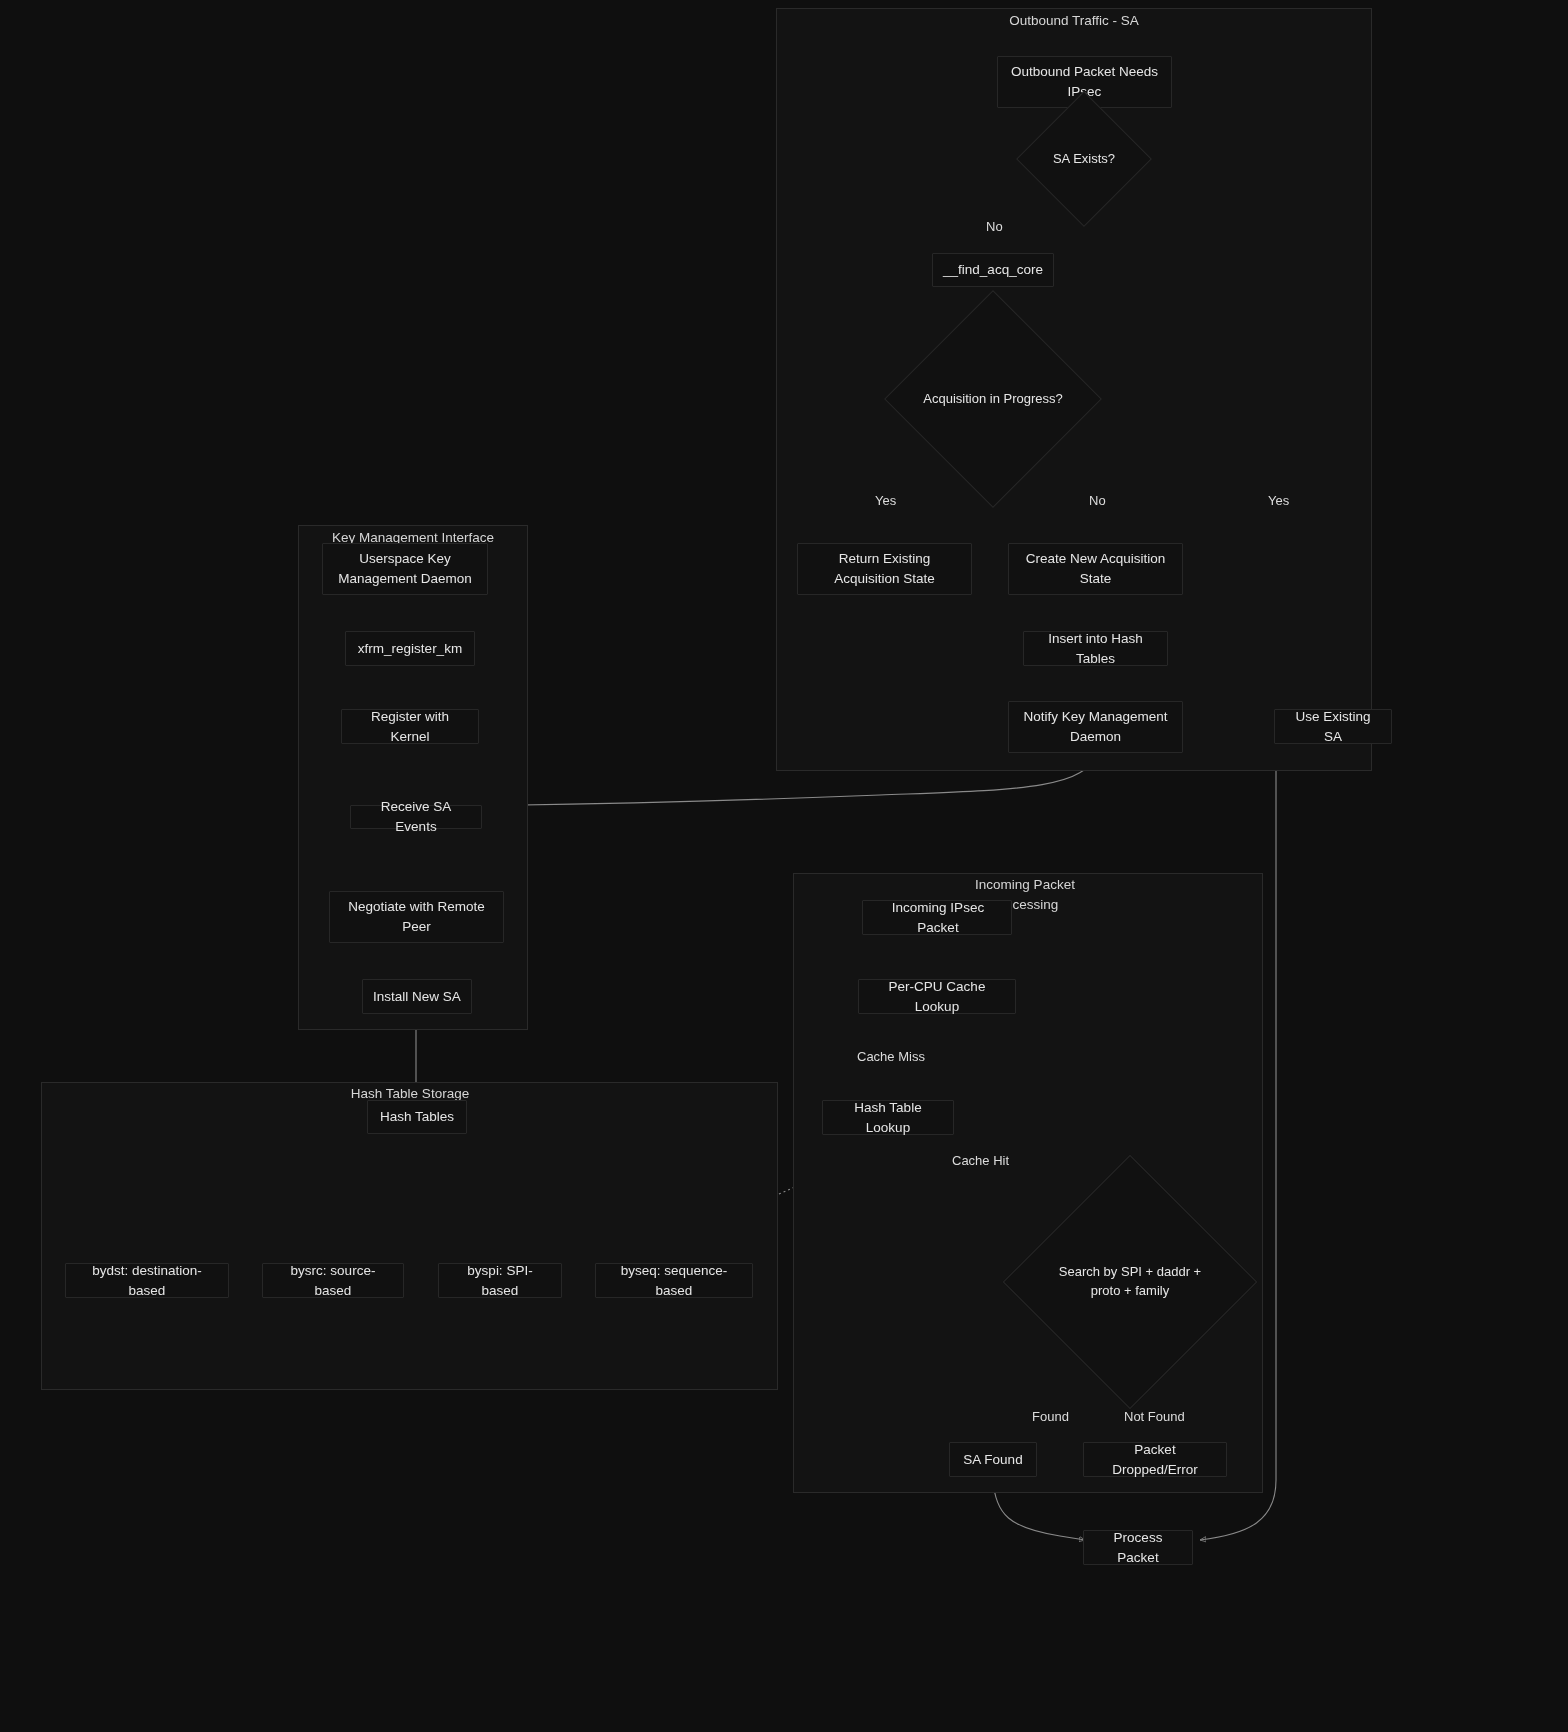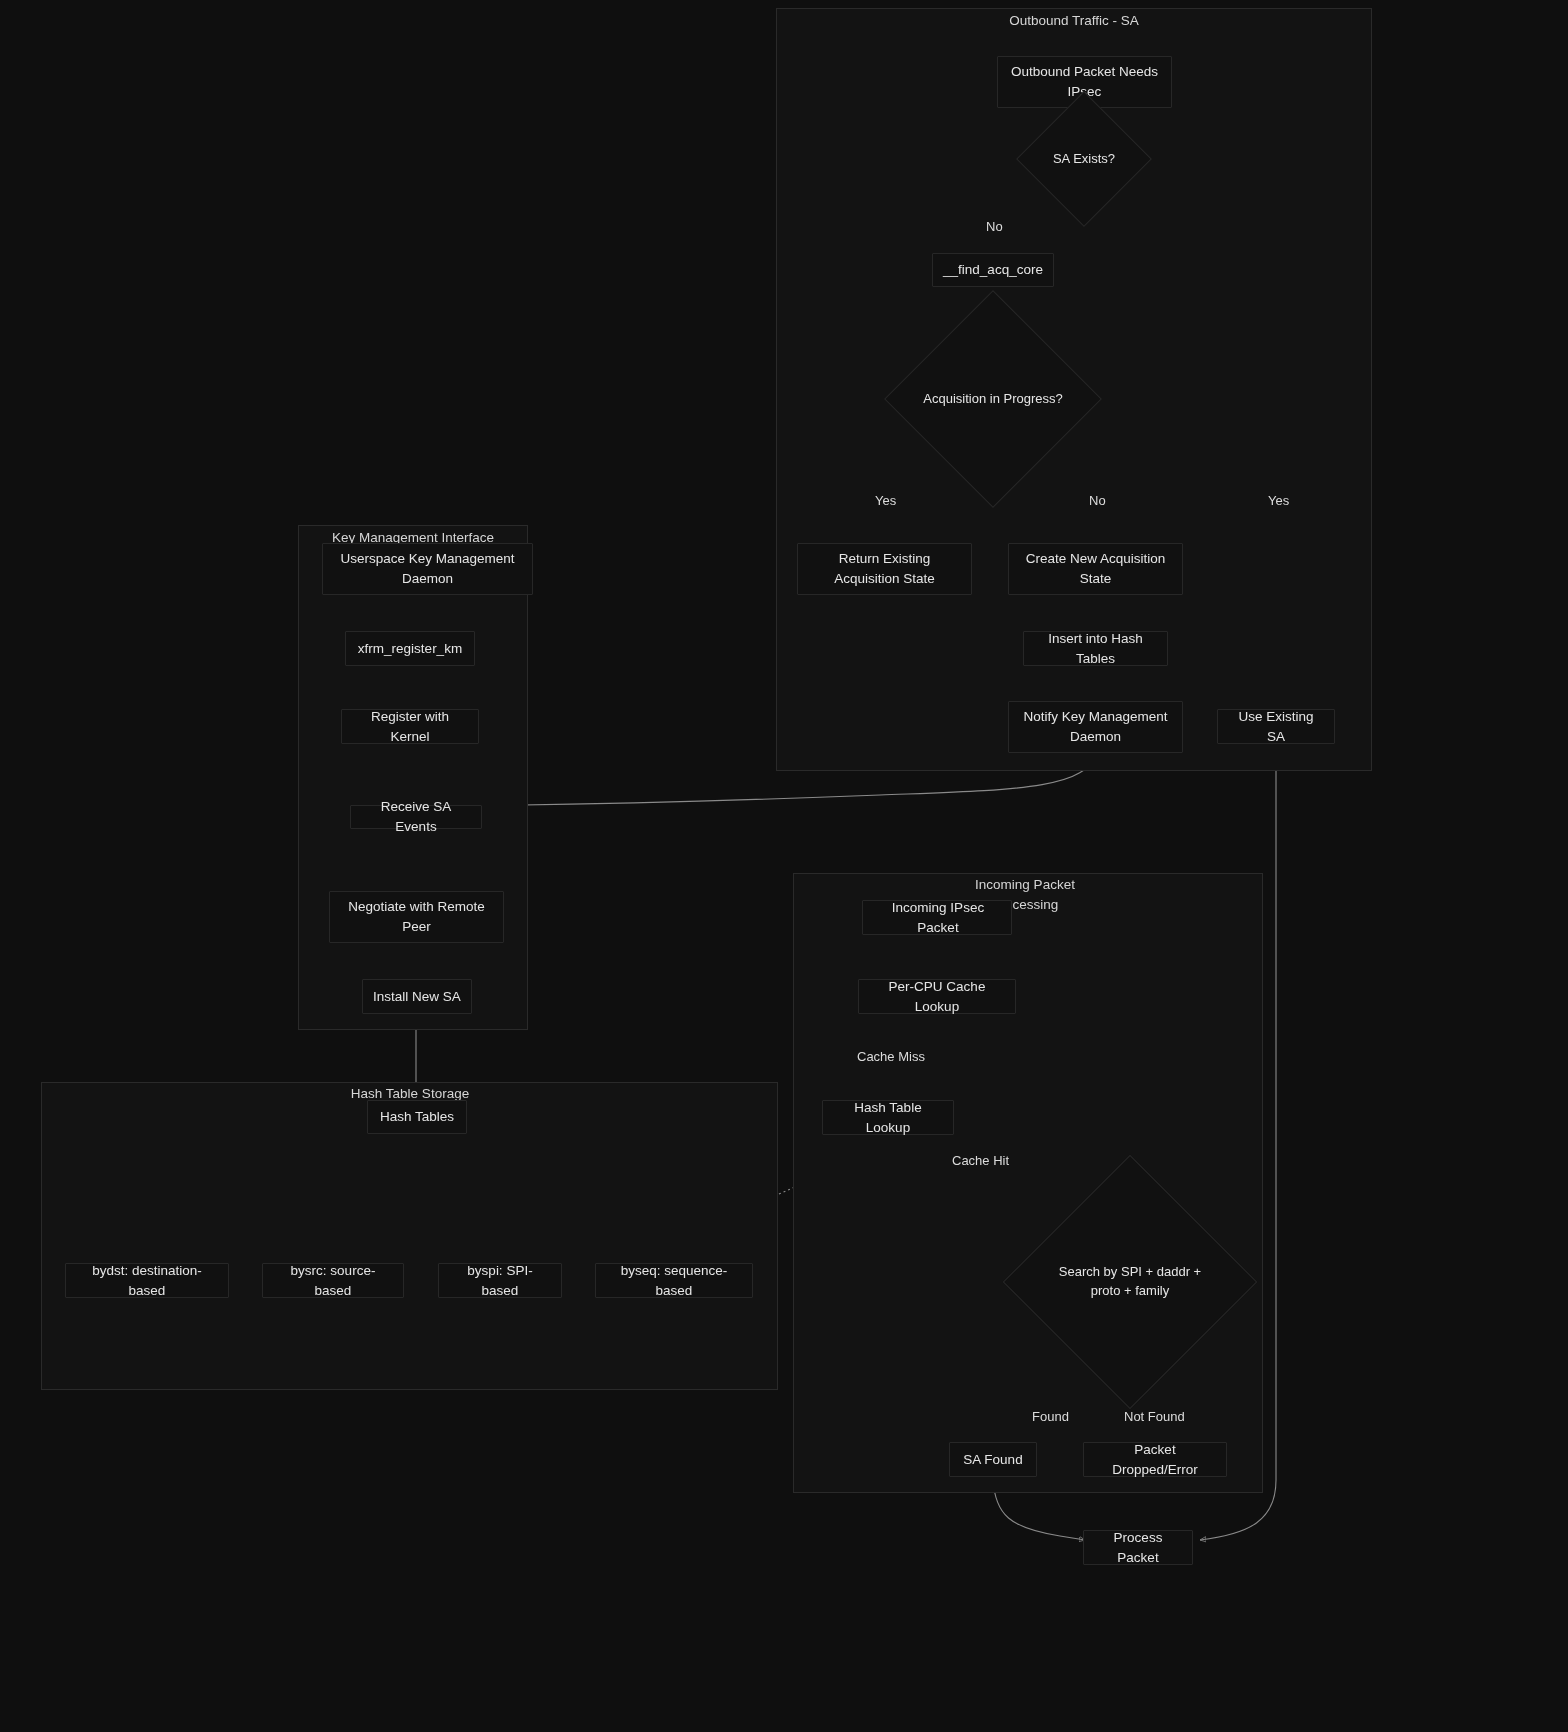--- a/index.html
+++ b/index.html
@@ -187,23 +187,23 @@
   </div>
 
   <div class="node" style="left:797px; top:543px; width:175px; height:52px;">Return Existing Acquisition State</div>
 
   <div class="node" style="left:1008px; top:543px; width:175px; height:52px;">Create New Acquisition State</div>
 
   <div class="node" style="left:1023px; top:631px; width:145px; height:35px;">Insert into Hash Tables</div>
 
   <div class="node" style="left:1008px; top:701px; width:175px; height:52px;">Notify Key Management Daemon</div>
 
-  <div class="node" style="left:1217px; top:709px; width:118px; height:35px;">Use Existing SA</div>
-
-  <div class="node" style="left:322px; top:543px; width:211px; height:52px;">Userspace Key Management Daemon</div>
+  <div class="node" style="left:1274px; top:709px; width:118px; height:35px;">Use Existing SA</div>
+
+  <div class="node" style="left:322px; top:543px; width:166px; height:52px;">Userspace Key Management Daemon</div>
 
   <div class="node" style="left:345px; top:631px; width:130px; height:35px;">xfrm_register_km</div>
 
   <div class="node" style="left:341px; top:709px; width:138px; height:35px;">Register with Kernel</div>
 
   <div class="node" style="left:350px; top:805px; width:132px; height:24px;">Receive SA Events</div>
 
   <div class="node" style="left:329px; top:891px; width:175px; height:52px;">Negotiate with Remote Peer</div>
 
   <div class="node" style="left:362px; top:979px; width:110px; height:35px;">Install New SA</div>

